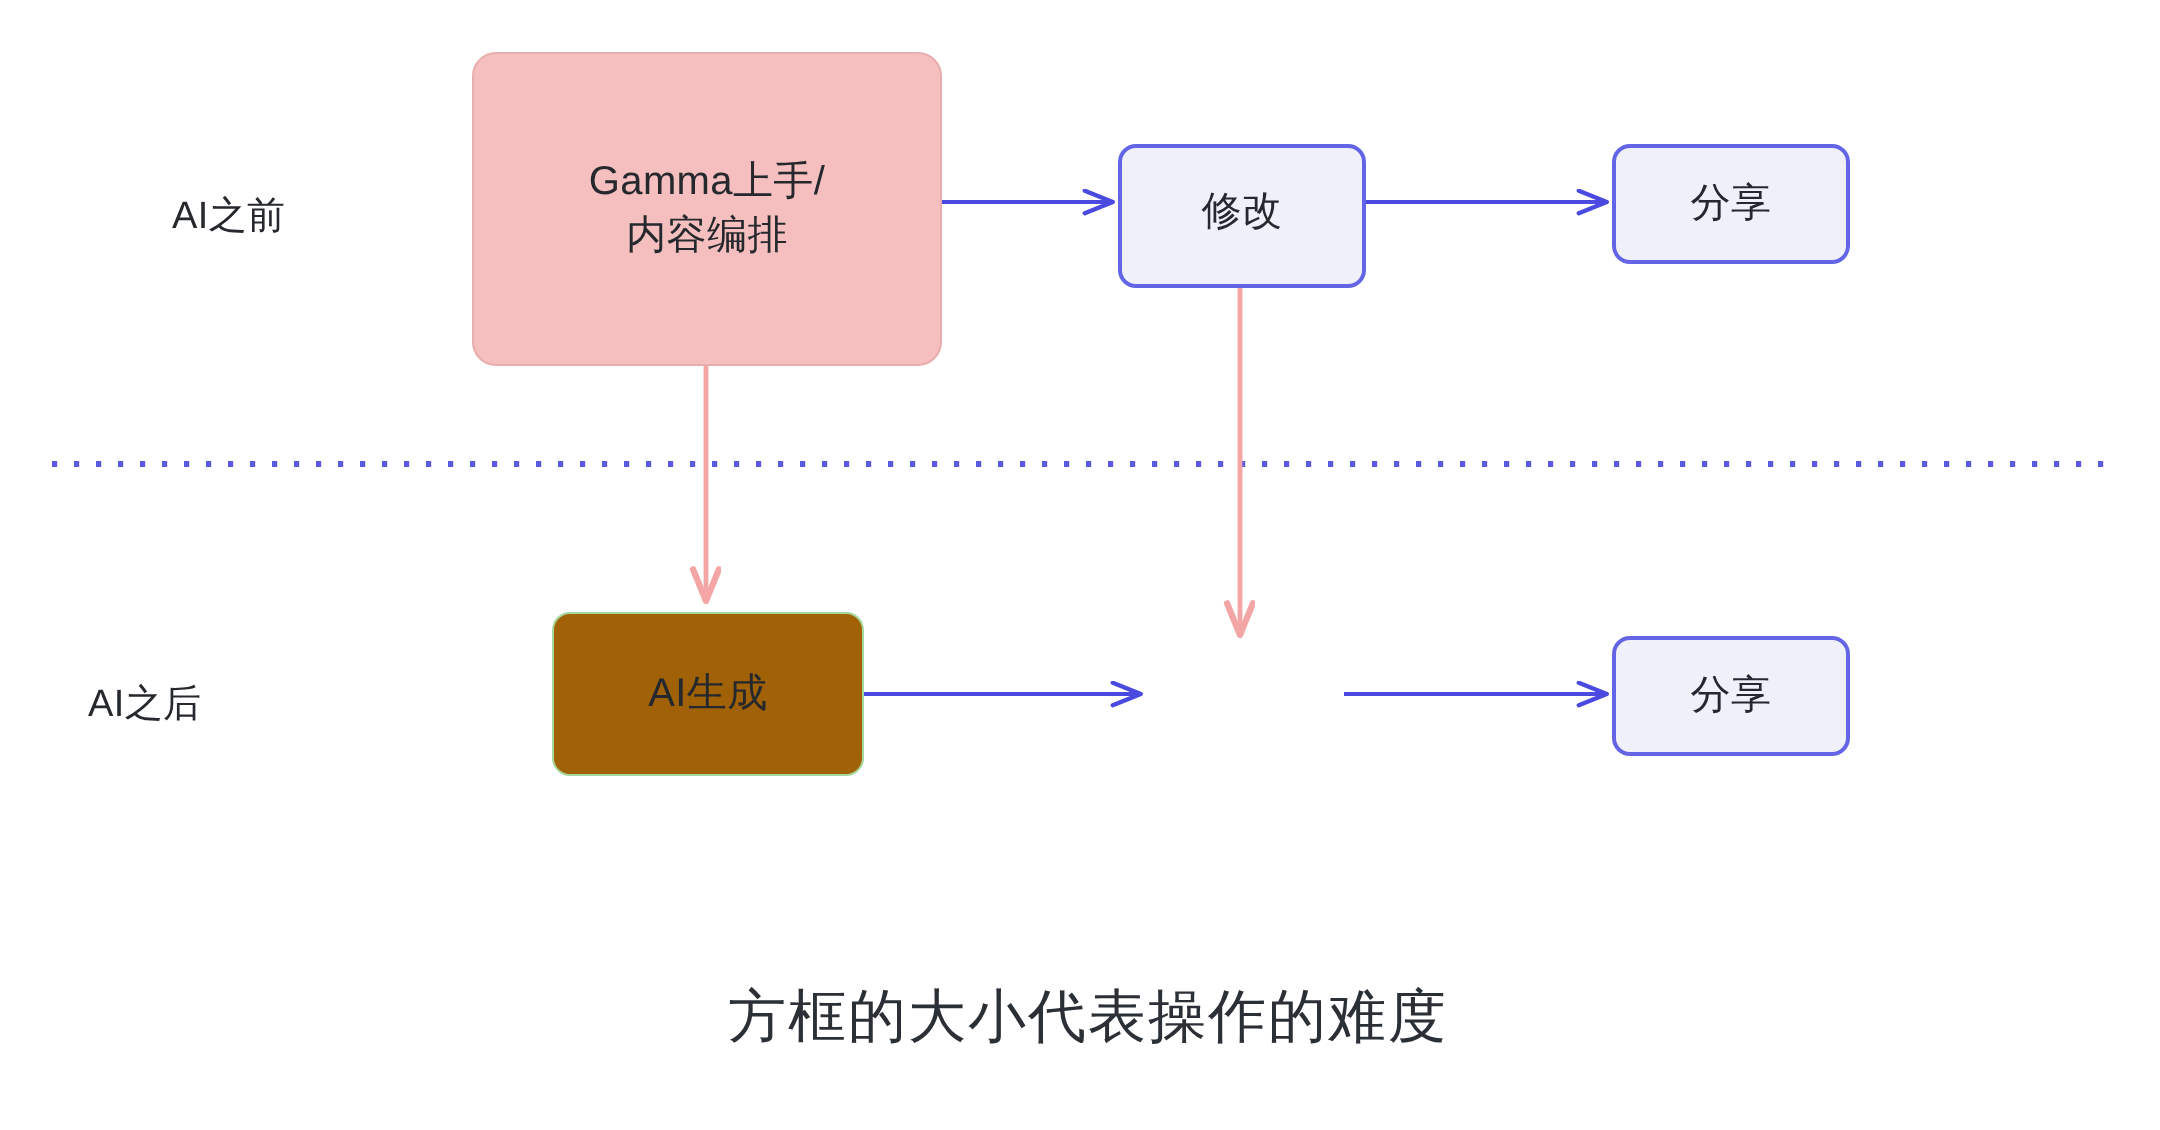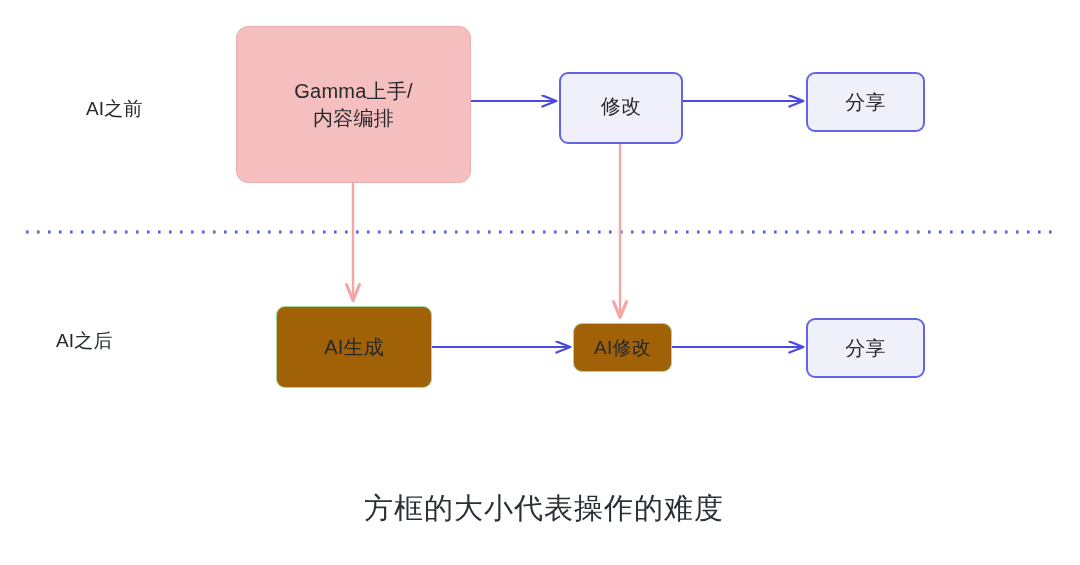--- a/index.html
+++ b/index.html
@@ -98,42 +98,39 @@
     <line x1="471" y1="101" x2="556" y2="101" stroke="#4a4ae0" stroke-width="2" marker-end="url(#arrow-blue)"></line>
     <line x1="683" y1="101" x2="803" y2="101" stroke="#4a4ae0" stroke-width="2" marker-end="url(#arrow-blue)"></line>
     <line x1="432" y1="347" x2="570" y2="347" stroke="#4a4ae0" stroke-width="2" marker-end="url(#arrow-blue)"></line>
     <line x1="672" y1="347" x2="803" y2="347" stroke="#4a4ae0" stroke-width="2" marker-end="url(#arrow-blue)"></line>
 
     <line x1="353" y1="183" x2="353" y2="300" stroke="#f4a6a6" stroke-width="2.4" marker-end="url(#arrow-pink)"></line>
     <line x1="620" y1="135" x2="620" y2="317" stroke="#f4a6a6" stroke-width="2.4" marker-end="url(#arrow-pink)"></line>
   </svg>
 
   <div class="row-label" style="left:44px; top:98px;margin-left:42px;">AI之前</div>
-  <div class="row-label" style="left:44px; top:330px;margin-left:12px;">AI之后</div>
+  <div class="row-label" style="left:44px; top:342px;">AI之后</div>
 
   <div class="node node-pink" style="left:236px; top:26px; width:235px; height:157px; flex-direction:column;">
     <span class="node-label">Gamma上手/</span>
     <span class="node-label">内容编排</span>
   </div>
 
   <div class="node node-blue" style="left:559px; top:72px; width:124px; height:72px;font-family:Liberation Mono, monospace;">
     <span class="node-label">修改</span>
   </div>
 
   <div class="node node-blue" style="left:806px; top:72px; width:119px; height:60px;">
     <span class="node-label">分享</span>
   </div>
 
   <div class="node node-green" style="left:276px; top:306px; width:156px; height:82px;">
     <span class="node-label">AI生成</span>
   </div>
 
-  <div class="node node-green" style="left:573px; top:323px; width:99px; height:49px; font-size:19px;">
-    <span class="node-label">AI修改</span>
-  </div>
 
   <div class="node node-blue" style="left:806px; top:318px; width:119px; height:60px;">
     <span class="node-label">分享</span>
   </div>
 
   <div class="caption" style="top:489px;">方框的大小代表操作的难度</div>
 
 </div>
 
 </body></html>

